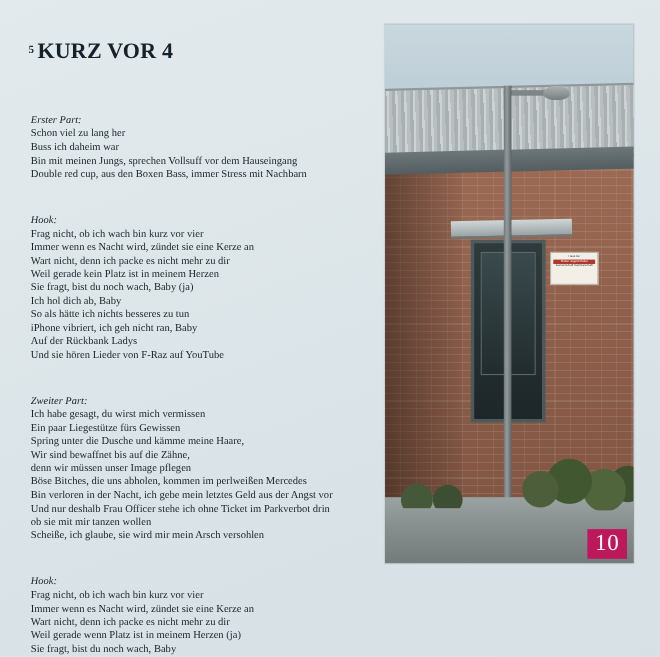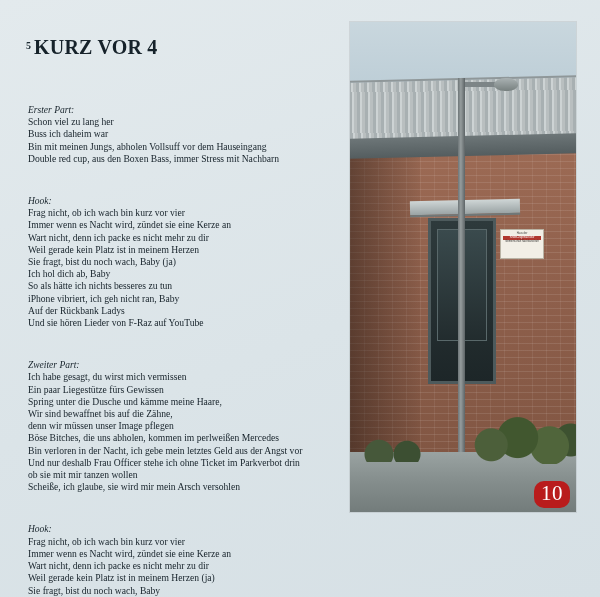--- a/index.html
+++ b/index.html
@@ -258,47 +258,46 @@
     height: 26px;
     background:
       radial-gradient(circle at 30% 70%, #46583a 0 14px, transparent 15px),
       radial-gradient(circle at 70% 70%, #3c4f32 0 13px, transparent 14px);
   }
   
   .page-num {
     position: absolute;
     right: 6px;
     bottom: 4px;
-    background: #b91c1c;
+    background: #be185d;
     color: #ffffff;
     font-family: "Liberation Serif", serif;
     font-size: 21px;
     line-height: 21px;
     padding: 2px 7px 4px 7px;
     letter-spacing: 0.5px;
-    border-radius: 10px;
   }
 </style>
 </head>
 <body>
 
 <div class="page">
 
   <div class="title-row">
     <span class="title-num">5</span>
     <span class="title-text">KURZ VOR 4</span>
   </div>
 
   <div class="lyrics">
 
     <div class="block">
       <div class="block-head">Erster Part:</div>
       <div class="line">Schon viel zu lang her</div>
       <div class="line">Buss ich daheim war</div>
-      <div class="line">Bin mit meinen Jungs, abholen Vollsuff vor dem Hauseingang</div>
+      <div class="line">Bin mit meinen Jungs, sprechen Vollsuff vor dem Hauseingang</div>
       <div class="line">Double red cup, aus den Boxen Bass, immer Stress mit Nachbarn</div>
     </div>
 
     <div class="block">
       <div class="block-head">Hook:</div>
       <div class="line">Frag nicht, ob ich wach bin kurz vor vier</div>
       <div class="line">Immer wenn es Nacht wird, zündet sie eine Kerze an</div>
       <div class="line">Wart nicht, denn ich packe es nicht mehr zu dir</div>
       <div class="line">Weil gerade kein Platz ist in meinem Herzen</div>
       <div class="line">Sie fragt, bist du noch wach, Baby (ja)</div>
@@ -321,21 +320,21 @@
       <div class="line">Und nur deshalb Frau Officer stehe ich ohne Ticket im Parkverbot drin</div>
       <div class="line">ob sie mit mir tanzen wollen</div>
       <div class="line">Scheiße, ich glaube, sie wird mir mein Arsch versohlen</div>
     </div>
 
     <div class="block">
       <div class="block-head">Hook:</div>
       <div class="line">Frag nicht, ob ich wach bin kurz vor vier</div>
       <div class="line">Immer wenn es Nacht wird, zündet sie eine Kerze an</div>
       <div class="line">Wart nicht, denn ich packe es nicht mehr zu dir</div>
-      <div class="line">Weil gerade kein Platz ist in meinem Herzen (ja)</div>
+      <div class="line">Weil gerade wenn Platz ist in meinem Herzen (ja)</div>
       <div class="line">Sie fragt, bist du noch wach, Baby</div>
       <div class="line">Ich hol dich ab, Baby</div>
       <div class="line">So als hätte ich nichts besseres zu tun</div>
       <div class="line">iPhone vibriert, ich geh nicht ran, Baby</div>
 
     </div>
 
   </div>
 
 

